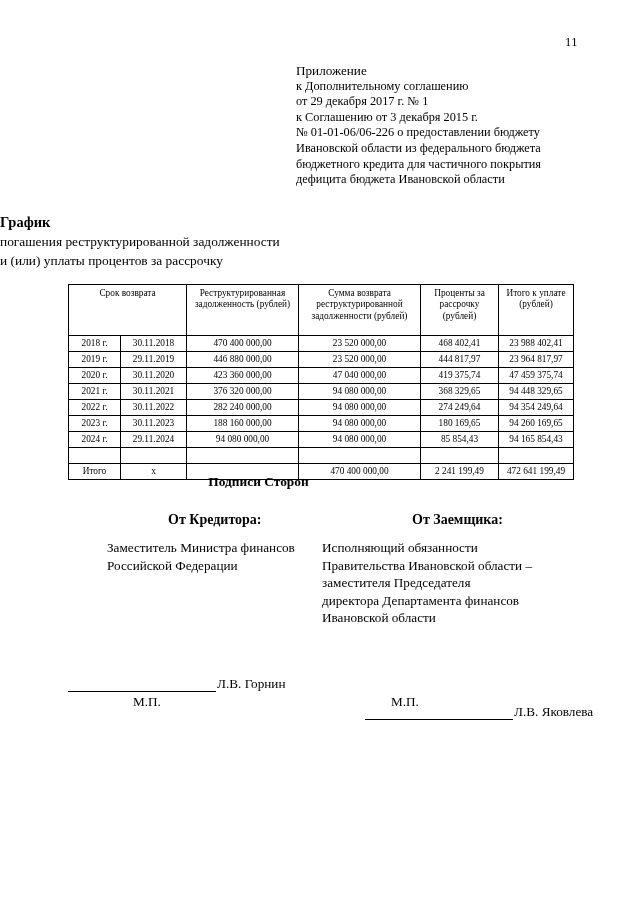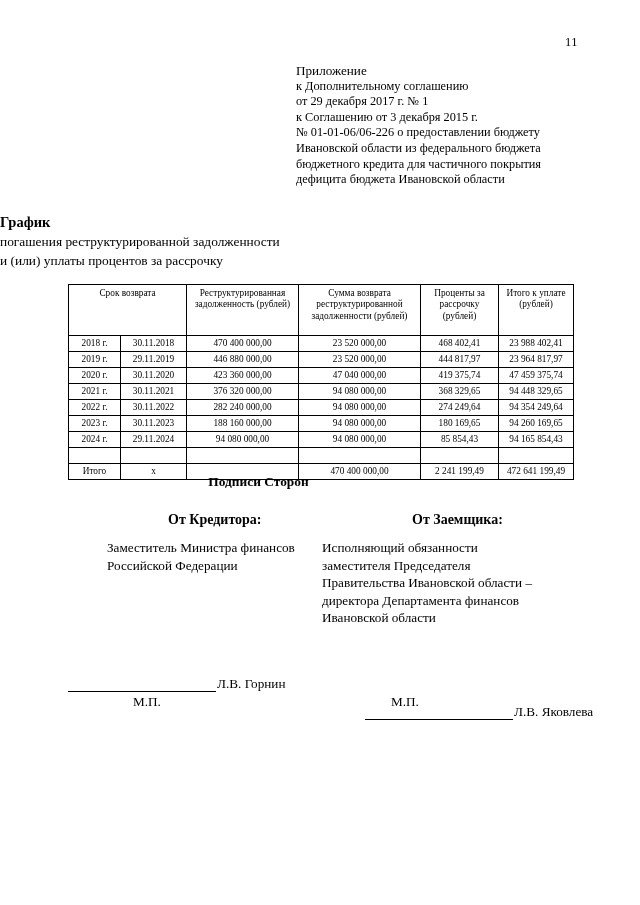--- a/index.html
+++ b/index.html
@@ -286,22 +286,22 @@
 
   <div class="party-label creditor">От Кредитора:</div>
   <div class="party-label borrower">От Заемщика:</div>
 
   <div class="party-desc creditor">
     <div>Заместитель Министра финансов</div>
     <div>Российской Федерации</div>
   </div>
   <div class="party-desc borrower">
     <div>Исполняющий обязанности</div>
+    <div>Правительства Ивановской области –</div>
     <div>заместителя Председателя</div>
-    <div>Правительства Ивановской области –</div>
     <div>директора Департамента финансов</div>
     <div>Ивановской области</div>
   </div>
 
   <div class="sign-line creditor">
     <span class="rule"></span><span class="name">Л.В. Горнин</span>
   </div>
   <div class="mp creditor">М.П.</div>
 
   <div class="sign-line borrower">

